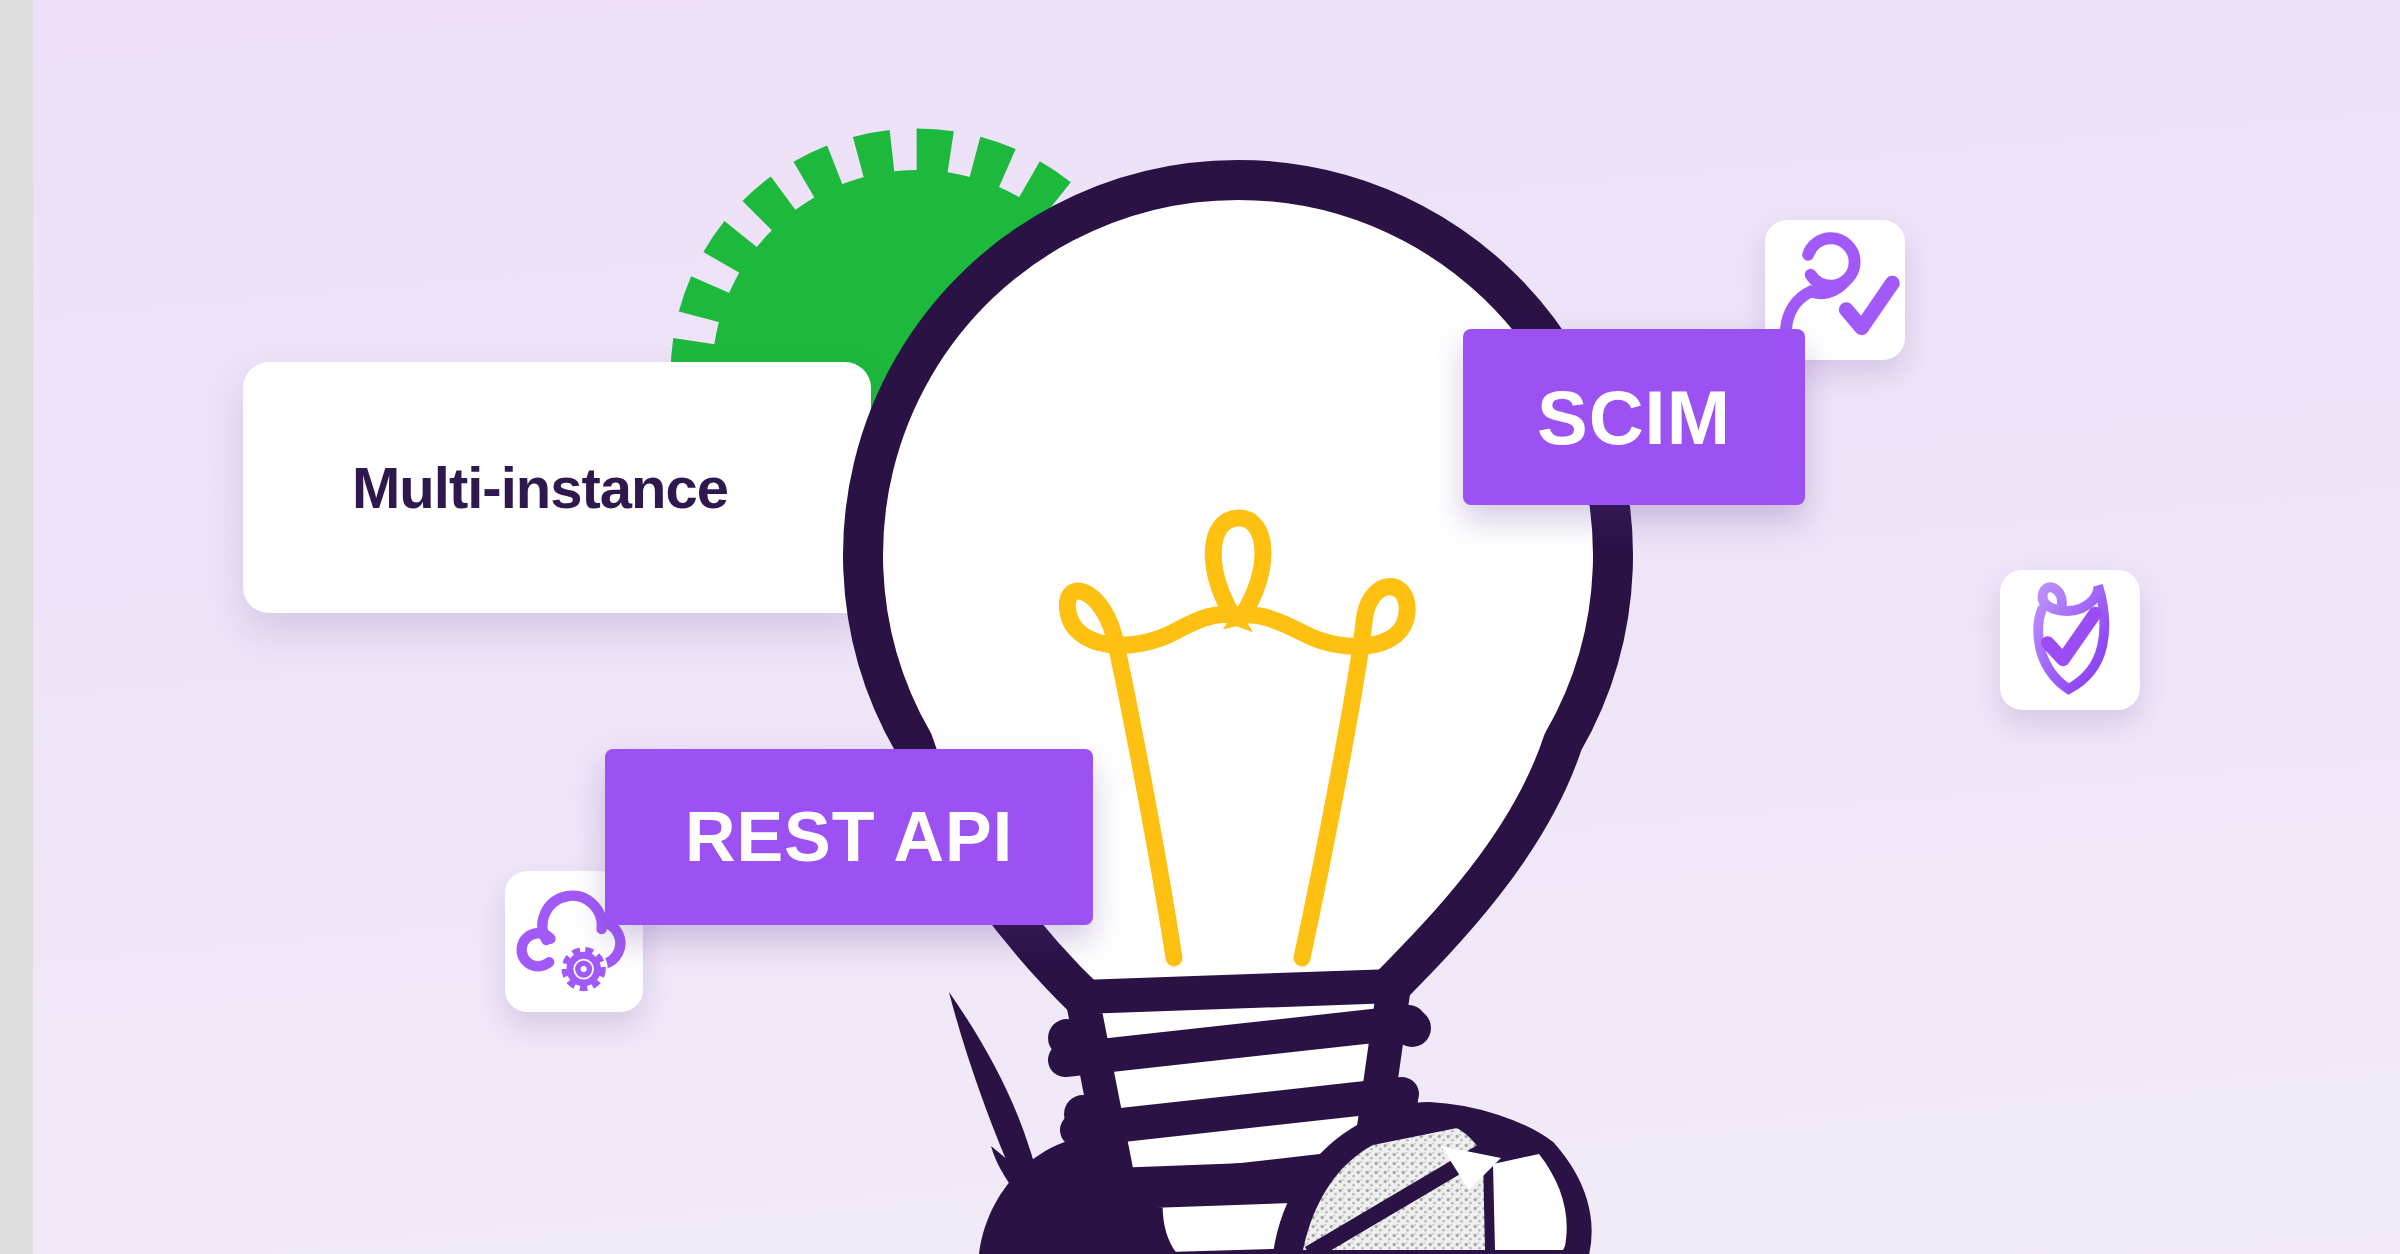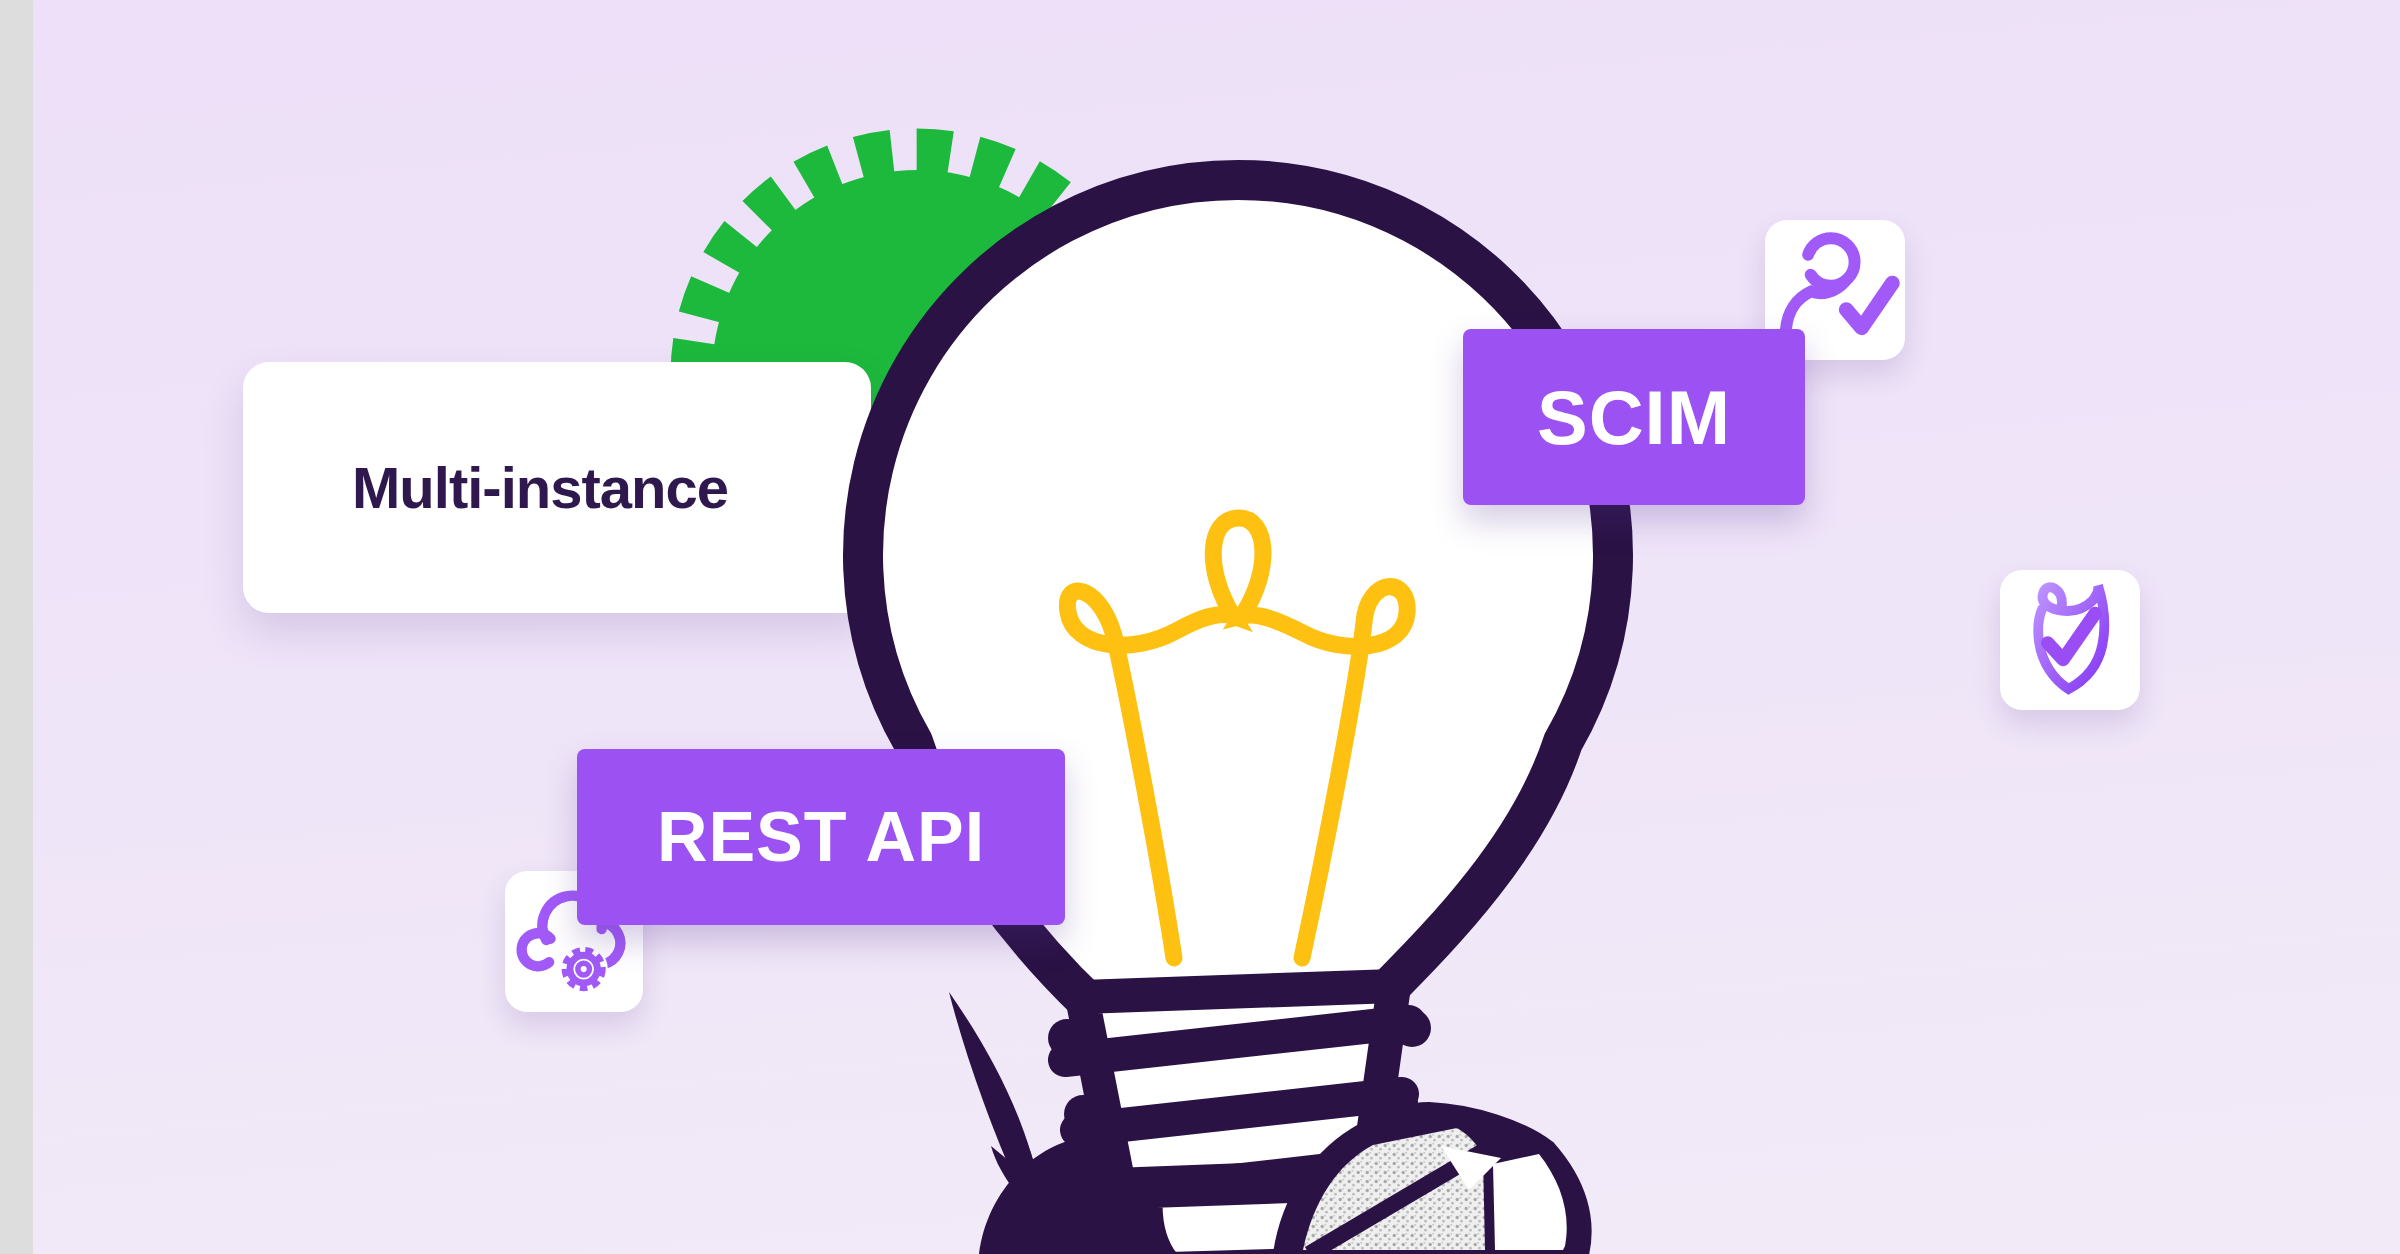--- a/index.html
+++ b/index.html
@@ -19,21 +19,21 @@
     letter-spacing:-1px;
   }
   .card-multi{left:210px;top:362px;width:628px;height:251px;font-size:58px;line-height:72px;padding-right:34px;}
   .card-k8s{left:1482px;top:683px;width:686px;height:254px;font-size:56px;line-height:74px;}
   .badge{
     background:var(--accent,#9C51F3);color:#fff;border-radius:8px;
     box-shadow:0 16px 32px rgba(86,52,146,.25);
     font-weight:700;letter-spacing:1px;text-align:center;
   }
   .badge-scim{left:1430px;top:329px;width:342px;height:176px;font-size:76px;}
-  .badge-rest{left:544px;top:749px;width:488px;height:176px;font-size:70px;}
+  .badge-rest{left:572px;top:749px;width:488px;height:176px;font-size:70px;}
   .icon-card{
     background:var(--card-bg,#fff);border-radius:22px;
     box-shadow:0 14px 28px rgba(86,52,146,.16);
   }
   .icon-user{left:1732px;top:220px;width:140px;height:140px;}
   .icon-shield{left:1967px;top:570px;width:140px;height:140px;}
   .icon-cloud{left:472px;top:871px;width:138px;height:141px;}
   .icon-card svg{width:100%;height:100%;display:block;}
   .line{display:block;}
 </style>

